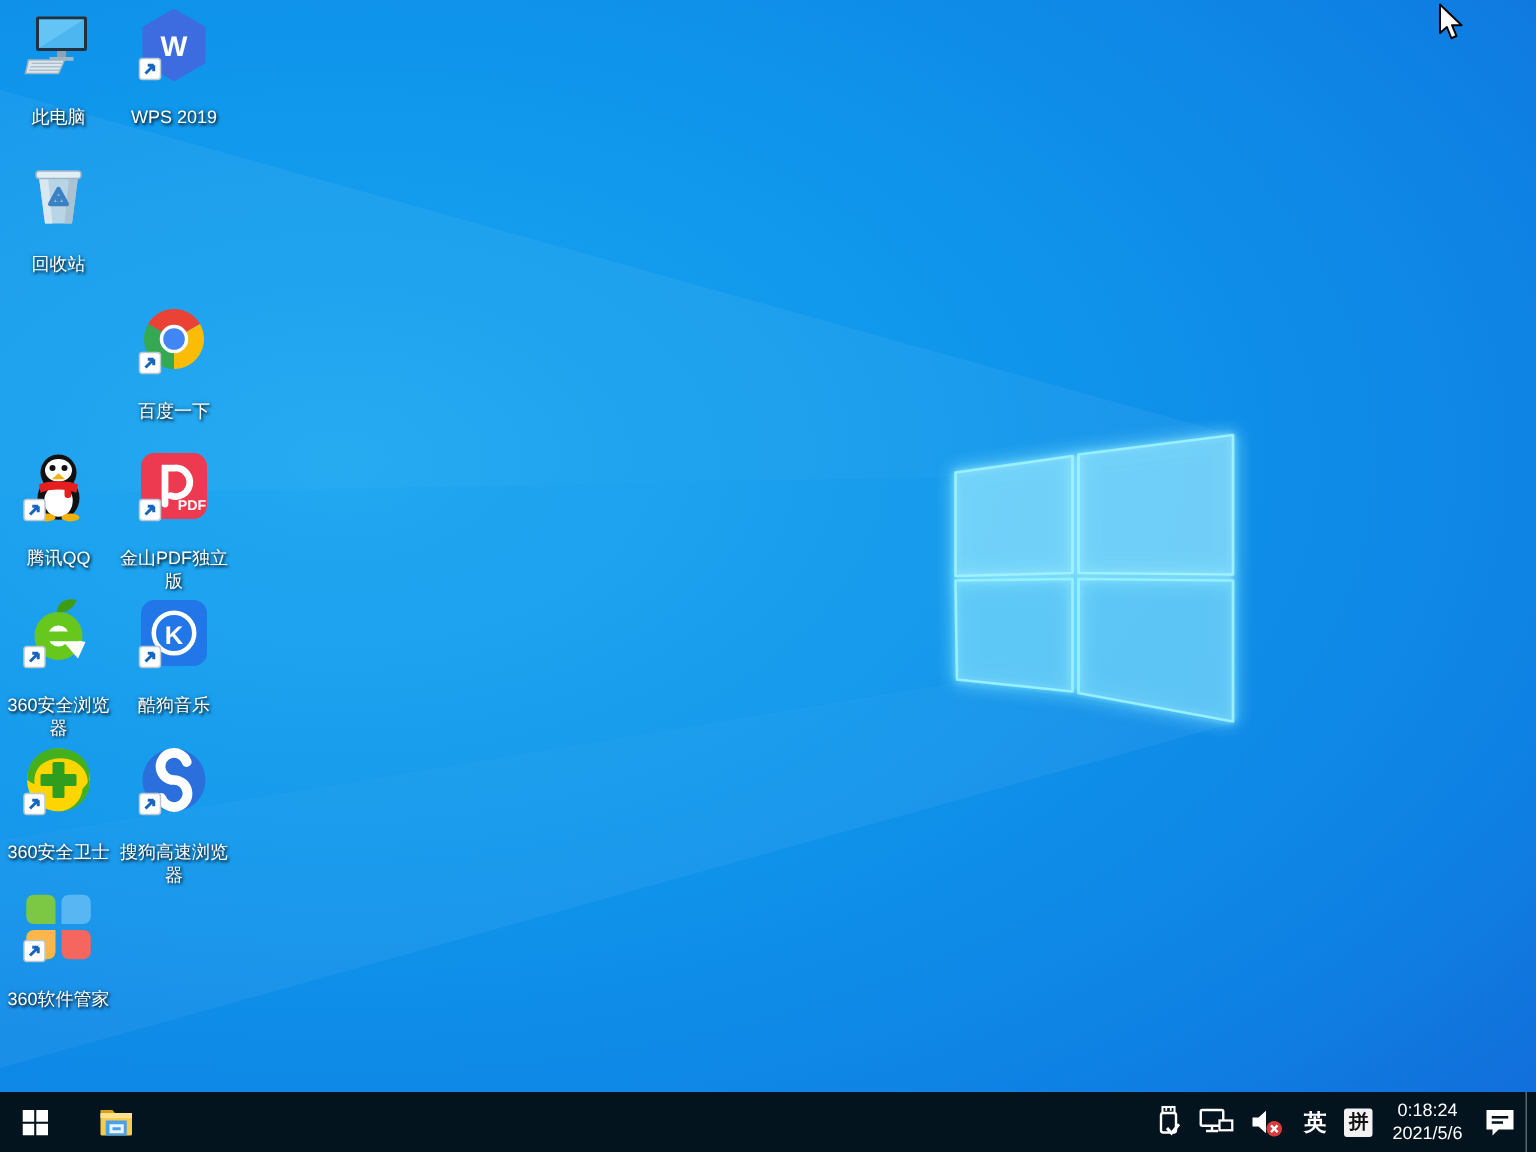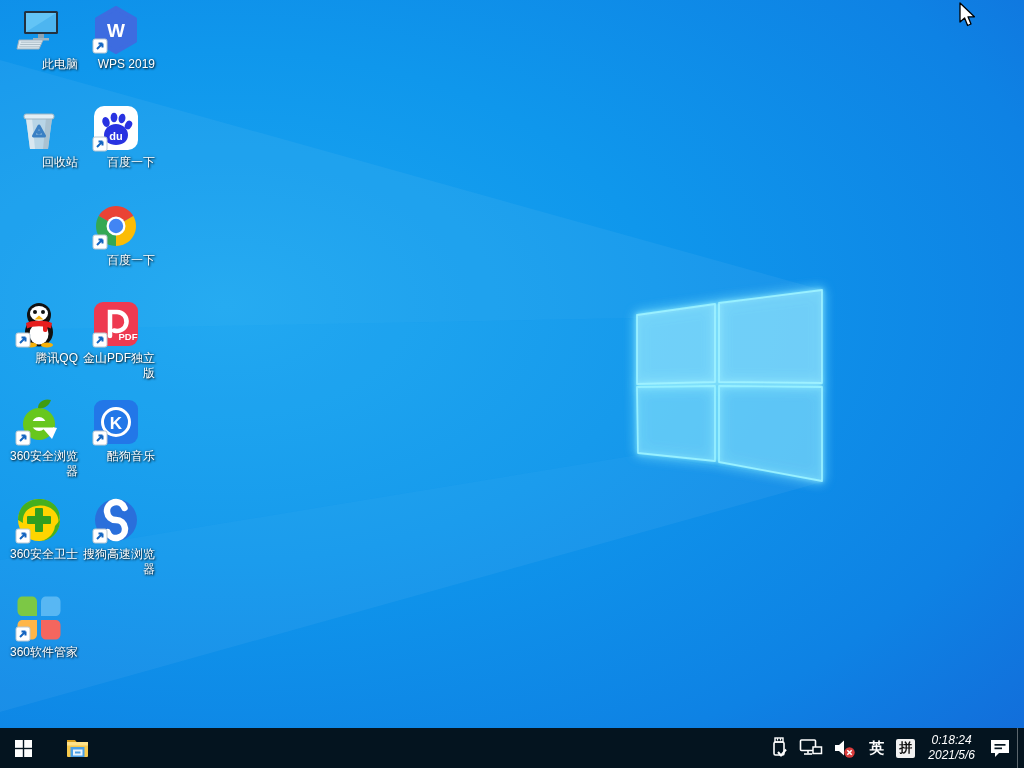--- a/index.html
+++ b/index.html
@@ -7,31 +7,31 @@
     font-family:"Liberation Sans","DejaVu Sans",sans-serif;
     background:#0e8ce9;}
   
   .wallpaper{position:absolute;inset:0;height:728px;
     background:radial-gradient(150% 125% at 22% 42%, #1ba7f1 0%, #0f97ec 28%, #0e82e4 55%, #1560d4 80%, #1a50c8 100%);}
   .beam{position:absolute;left:0;top:0;pointer-events:none;}
   .winlogo{position:absolute;left:0;top:0;filter:drop-shadow(0 0 6px rgba(130,235,255,.85)) drop-shadow(0 0 2px rgba(160,245,255,.9));pointer-events:none;}
   
   .tile{position:absolute;width:78px;text-align:center;cursor:default;}
   .ticon{width:48px;height:48px;margin:0 auto;position:relative;}
-  .tlabel{margin-top:3px;font-size:12px;line-height:15px;color:#fff;word-break:break-all;
-    text-shadow:1px 1px 2px rgba(0,0,0,.8), 0 0 3px rgba(0,0,0,.45);text-align:right;}
+  .tlabel{margin-top:17px;font-size:12px;line-height:15px;color:#fff;word-break:break-all;
+    text-shadow:1px 1px 2px rgba(0,0,0,.8), 0 0 3px rgba(0,0,0,.45);}
   
   .taskbar{position:absolute;left:0;bottom:0;width:1024px;height:40px;background:#04141f;display:flex;align-items:stretch;}
   .tb-btn{width:46px;display:flex;align-items:center;justify-content:center;}
   .tray{position:absolute;right:0;top:0;height:40px;display:flex;align-items:stretch;}
   .tray-item{display:flex;align-items:center;justify-content:center;padding:0 5px;color:#fff;}
   .ime-latin{font-size:15px;font-weight:bold;padding:0 7px;}
   .ime-box{width:19px;height:19px;background:#f2f2f2;border-radius:2px;display:flex;align-items:center;justify-content:center;
     color:#111;font-size:13px;font-weight:bold;}
-  .clock{flex-direction:column;justify-content:center;font-size:12px;line-height:15px;text-align:center;padding:18px 8px;font-style:italic;}
+  .clock{flex-direction:column;justify-content:center;font-size:12px;line-height:15px;text-align:center;padding:18px 8px;}
   .show-desktop{width:6px;border-left:1px solid rgba(255,255,255,.35);}
   .cursor{position:absolute;pointer-events:none;}
 </style>
 </head>
 <body>
 
 <div class="stage">
 
   <div class="wallpaper">
     <svg class="beam" width="1024" height="728" viewBox="0 0 1024 728">
@@ -92,40 +92,20 @@
         <polygon points="11,14 17,14 20,45 15,45" fill="#d8e7f0"></polygon>
         <polygon points="31,14 37,14 33,45 28,45" fill="#aac2d1"></polygon>
         <rect x="9" y="10" width="30" height="5" rx="2" fill="#e2eef5" stroke="#9db5c4" stroke-width="1"></rect>
         <path d="M24 22 L18.5 32 L29.5 32 Z" fill="none" stroke="#3a80c4" stroke-width="3" stroke-linejoin="round"></path>
         <circle cx="24" cy="28.5" r="2.2" fill="#3a80c4"></circle>
       </svg>
     </div>
     <div class="tlabel">回收站</div>
   </div>
 
-  <div class="tile" style="left:77px;top:104px">
-    <div class="ticon">
-      <svg width="48" height="48" viewBox="0 0 48 48">
-        <rect x="2" y="2" width="44" height="44" rx="10" fill="#ffffff"></rect>
-        <g fill="#2932e1">
-          <ellipse cx="14" cy="18" rx="3.6" ry="5" transform="rotate(-18 14 18)"></ellipse>
-          <ellipse cx="22" cy="13.5" rx="3.4" ry="4.8"></ellipse>
-          <ellipse cx="30" cy="14.5" rx="3.4" ry="4.8" transform="rotate(12 30 14.5)"></ellipse>
-          <ellipse cx="36.5" cy="21" rx="3.4" ry="4.6" transform="rotate(28 36.5 21)"></ellipse>
-          <path d="M24 20 C31 20 36 25 36 31 C36 37.5 30.5 41 24 41 C17.5 41 12 37.5 12 31 C12 25 17 20 24 20 Z"></path>
-        </g>
-        <text x="24" y="35.5" font-size="11" font-weight="bold" fill="#fff" text-anchor="middle" font-family="Liberation Sans,sans-serif">du</text>
-        <g transform="translate(1,33)">
-            <rect width="14" height="14" rx="2" fill="#fff" stroke="#b9c7d2" stroke-width="1"></rect>
-          <path d="M4 10 L9.5 4.5 M9.5 4.5 h-4 M9.5 4.5 v4" stroke="#1565c0" stroke-width="2" fill="none"></path>
-          </g>
-      </svg>
-    </div>
-    <div class="tlabel">百度一下</div>
-  </div>
 
 
   <div class="tile" style="left:77px;top:202px">
     <div class="ticon">
       <svg width="48" height="48" viewBox="0 0 48 48">
         <path d="M24 24 L6.68 14 A20 20 0 0 1 41.32 14 Z" fill="#ea4335"></path>
         <path d="M24 24 L41.32 14 A20 20 0 0 1 24 44 Z" fill="#fbbc05"></path>
         <path d="M24 24 L24 44 A20 20 0 0 1 6.68 14 Z" fill="#34a853"></path>
         <circle cx="24" cy="24" r="9.5" fill="#fff"></circle>
         <circle cx="24" cy="24" r="7.2" fill="#4285f4"></circle>

